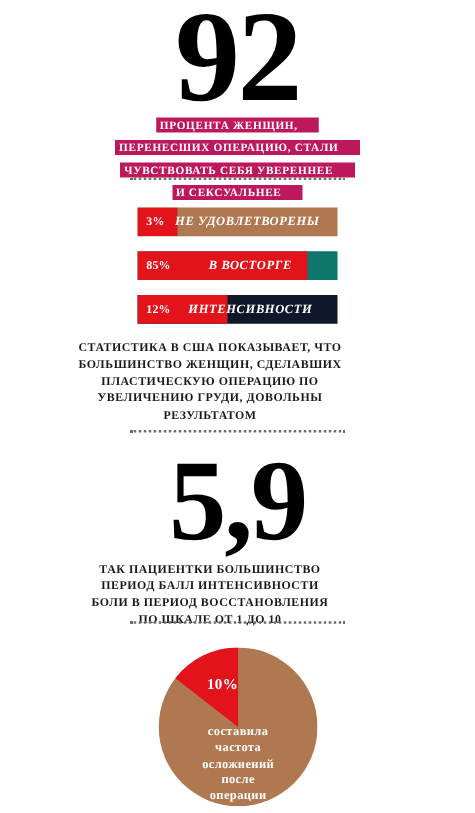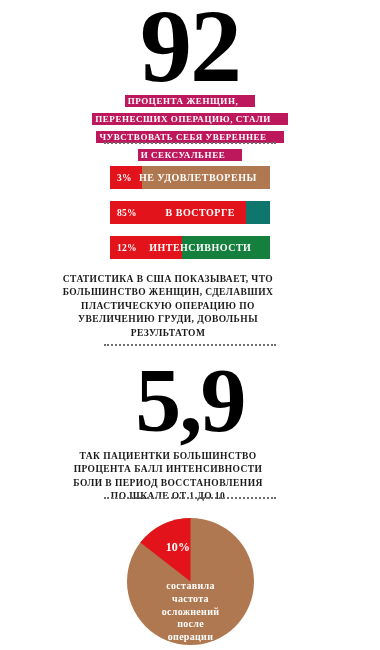--- a/index.html
+++ b/index.html
@@ -143,20 +143,21 @@
   .bar-label {
     color: #ffffff;
     font-family: "Liberation Serif", serif;
     font-weight: 700;
     font-size: 10px;
     letter-spacing: 0.05em;
     white-space: nowrap;
     flex: 1;
     text-align: center;
     padding-right: 6px;
+    font-style: italic;
   }
 
   
   #pie-chart {
     position: absolute;
     left: 127px;
     top: 518px;
     width: 127px;
     height: 127px;
   }
@@ -219,21 +220,21 @@
     </div>
 
     <div class="bar-row" style="background: #0f766e;">
       <div class="bar-fill" id="bar-fill-1" style="width: 85%; background: rgb(227, 19, 28);"></div>
       <div class="bar-content">
         <span class="bar-pct">85%</span>
         <span class="bar-label">В ВОСТОРГЕ</span>
       </div>
     </div>
 
-    <div class="bar-row" style="background: #15803d;">
+    <div class="bar-row" style="background: #0f172a;">
       <div class="bar-fill" id="bar-fill-2" style="width: 45%; background: rgb(227, 19, 28);"></div>
       <div class="bar-content">
         <span class="bar-pct">12%</span>
         <span class="bar-label">ИНТЕНСИВНОСТИ</span>
       </div>
     </div>
 
   </div>
 
   <div class="para-block" id="para-usa">
@@ -243,21 +244,21 @@
     <span class="para-line">УВЕЛИЧЕНИЮ ГРУДИ, ДОВОЛЬНЫ</span>
     <span class="para-line">РЕЗУЛЬТАТОМ</span>
   </div>
 
   <div class="dotted-rule" id="divider-middle"></div>
 
   <div class="bignum" id="stat-59-value">5,9</div>
 
   <div class="para-block" id="para-pain">
     <span class="para-line">ТАК ПАЦИЕНТКИ БОЛЬШИНСТВО</span>
-    <span class="para-line">ПРОЦЕНТА БАЛЛ ИНТЕНСИВНОСТИ</span>
+    <span class="para-line">ПЕРИОД БАЛЛ ИНТЕНСИВНОСТИ</span>
     <span class="para-line">БОЛИ В ПЕРИОД ВОССТАНОВЛЕНИЯ</span>
     <span class="para-line">ПО ШКАЛЕ ОТ 1 ДО 10</span>
   </div>
 
   <div class="dotted-rule" id="divider-bottom"></div>
 
   <div id="pie-chart">
     <svg width="127" height="127" viewBox="0 0 127 127">
       <circle cx="63.5" cy="63.5" r="63.5" id="pie-slice-major" fill="#b07850"></circle>
       <path id="pie-slice-minor" d="M 63.5 63.5 L 63.50000000000001 0 A 63.5 63.5 0 0 0 13.32515671414366 24.580402093036 Z" fill="#e3131c"></path>

